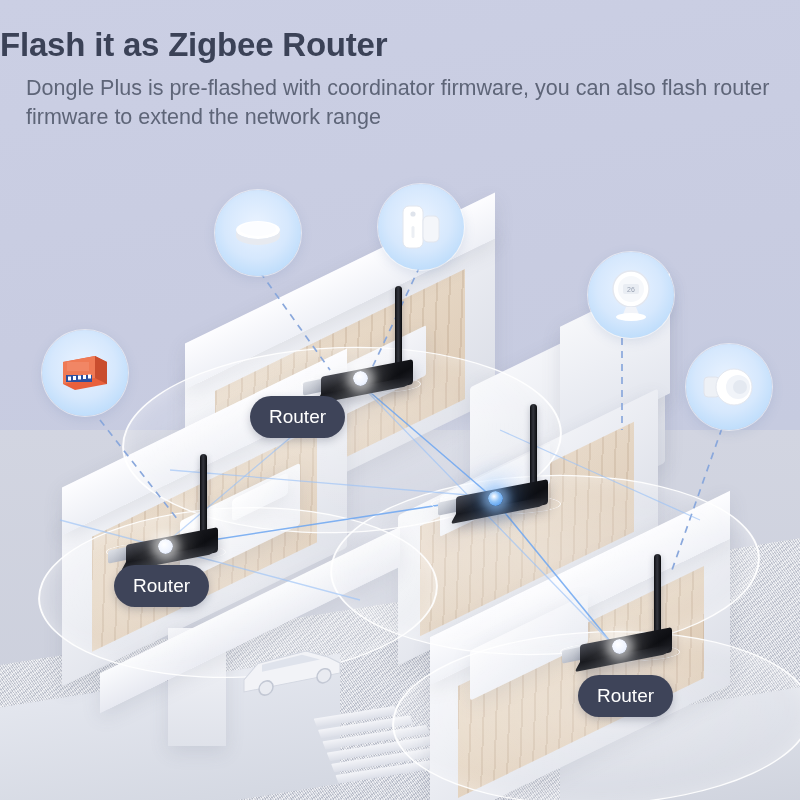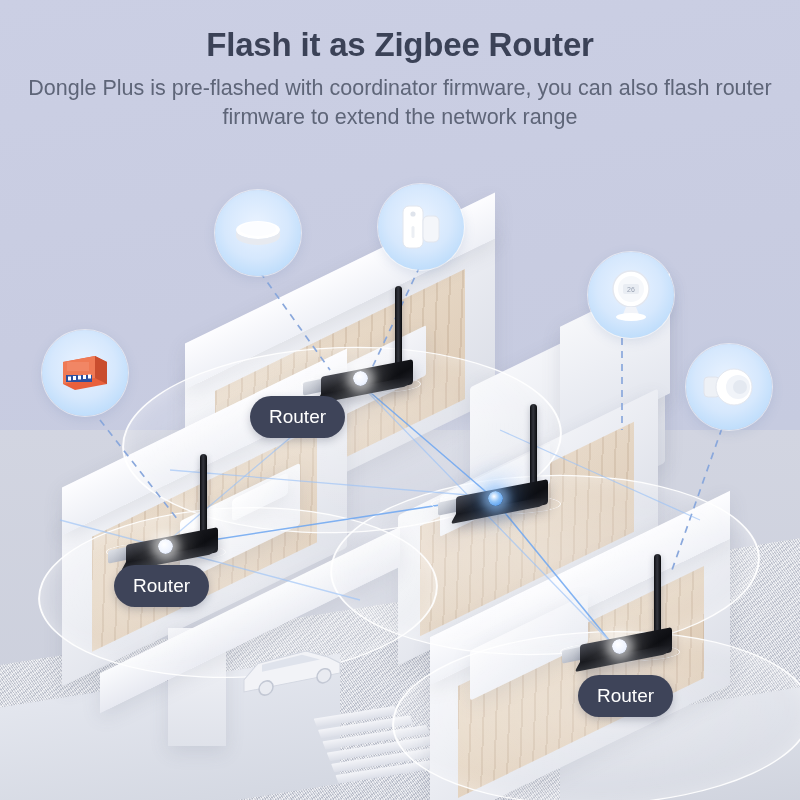--- a/index.html
+++ b/index.html
@@ -12,28 +12,28 @@
   }
 
   #stage {
     position: relative;
     width: 800px; height: 800px;
     background: linear-gradient(170deg, #cbcfe4 0%, #c8cce1 38%, #c6cbe0 60%, #c4c9de 100%);
     overflow: hidden;
   }
 
   
-  .header { position: absolute; top: 0; left: 0; width: 800px; text-align: center; z-index: 60; }
+  .header { position: absolute; top: 0; left: 0; width: 800px; z-index: 60; }
   .title {
     font-size: 33px; font-weight: bold; color: #3b4257;
     letter-spacing: -0.2px; margin-top: 27px; line-height: 1.1;
   }
   .subtitle {
     font-size: 21.5px; color: #5e6578; line-height: 1.33;
-    margin-top: 11px; padding: 0 12px; font-weight: 400;
+    margin-top: 11px; padding: 0 26px; font-weight: 400;
   }
 
   
   .scene { position: absolute; inset: 0; z-index: 10; }
 
   
   .ground {
     position: absolute; left: -80px; top: 430px; width: 960px; height: 440px;
     background: linear-gradient(180deg, #d2d5e1 0%, #c9cdda 100%);
   }

